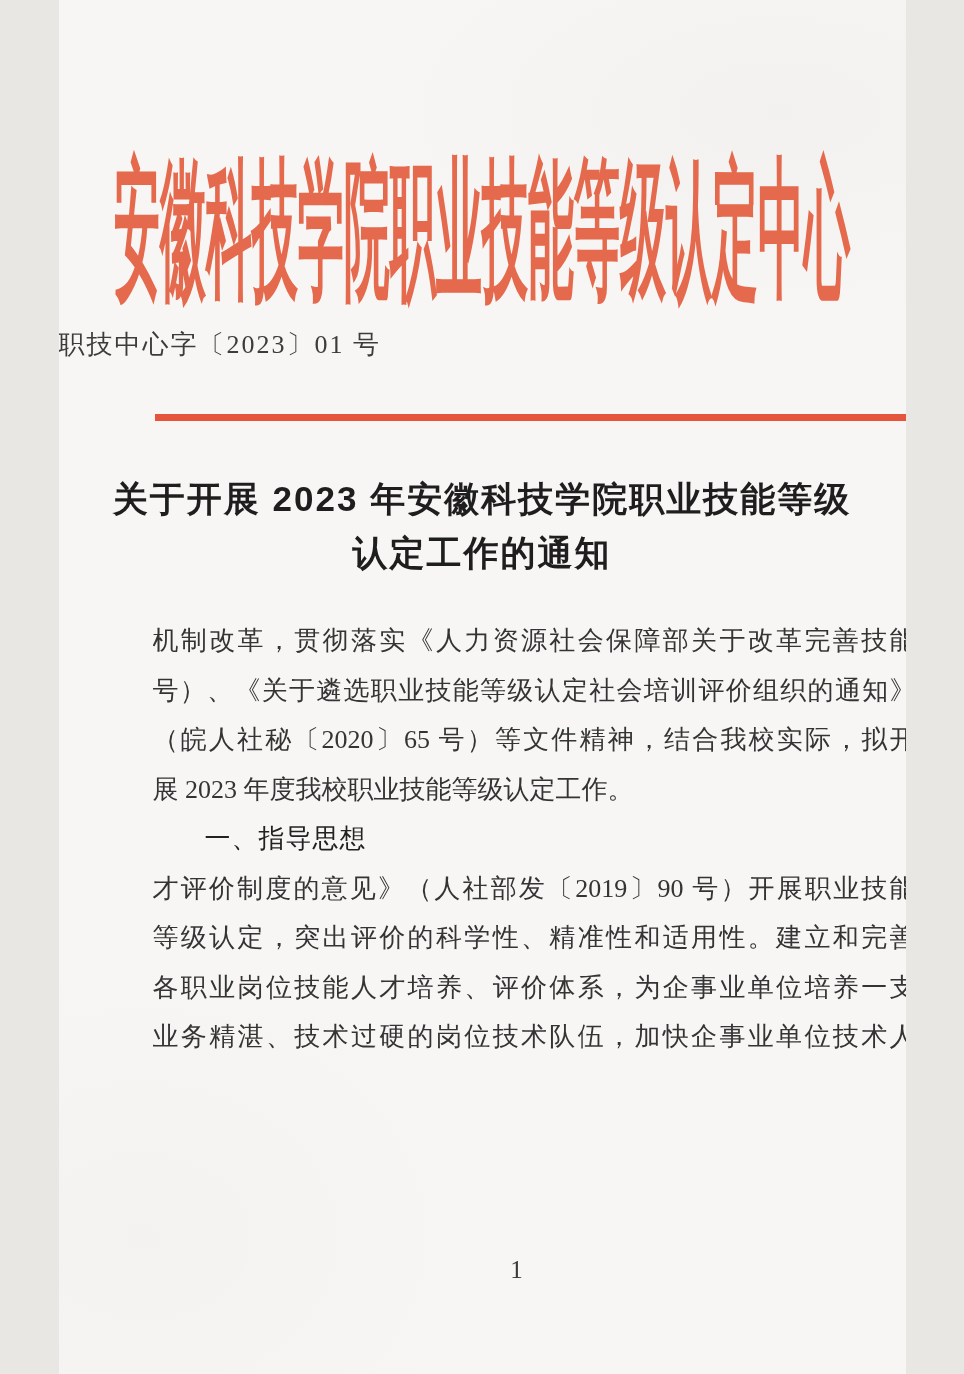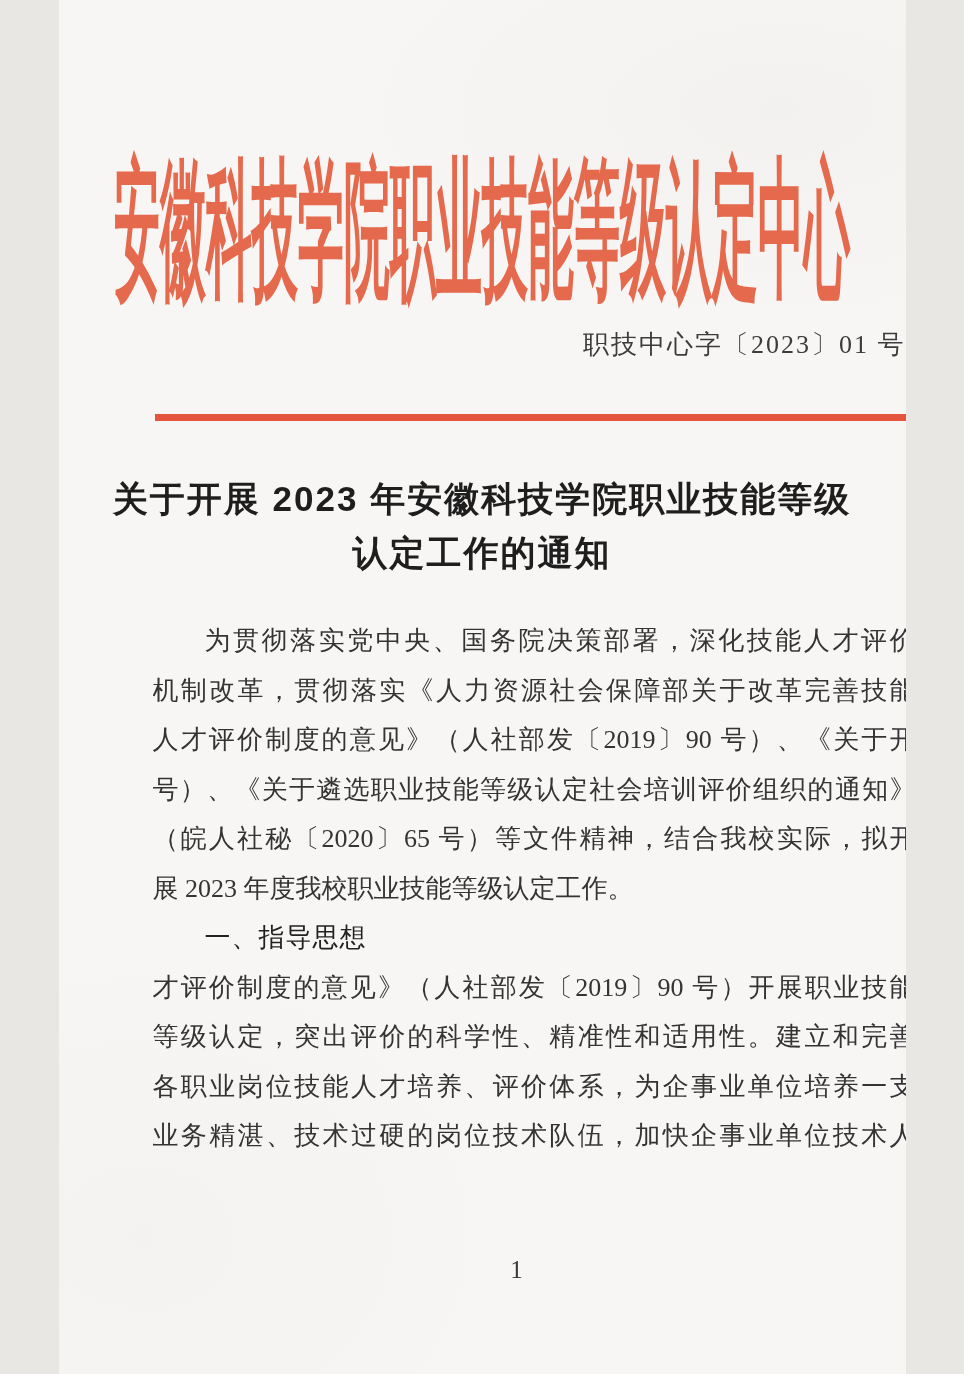--- a/index.html
+++ b/index.html
@@ -34,21 +34,21 @@
     transform: scaleY(3.3);
     transform-origin: center top;
     white-space: nowrap;
   }
   
   .docnum {
     position: absolute;
     top: 327px;
     left: 0;
     width: 100%;
-    text-align: right;
+    text-align: left;
     font-size: 26px;
     letter-spacing: 2px;
     color: #3c3c3c;
   }
   
   .redline {
     position: absolute;
     top: 414px;
     left: 96px;
     width: 757px;
@@ -118,23 +118,21 @@
   <div class="docnum">职技中心字〔2023〕01 号</div>
 
   <div class="redline"></div>
 
   <div class="title">
     <div>关于开展 2023 年安徽科技学院职业技能等级</div>
     <div>认定工作的通知</div>
   </div>
 
   <div class="body-text">
-      <div class="line j ind">为贯彻落实党中央、国务院决策部署，深化技能人才评价</div>
       <div class="line j">机制改革，贯彻落实《人力资源社会保障部关于改革完善技能</div>
-      <div class="line j">人才评价制度的意见》（人社部发〔2019〕90 号）、《关于开</div>
       <div class="line j">号）、《关于遴选职业技能等级认定社会培训评价组织的通知》</div>
       <div class="line j">（皖人社秘〔2020〕65 号）等文件精神，结合我校实际，拟开</div>
       <div class="line">展 2023 年度我校职业技能等级认定工作。</div>
       <div class="line ind b">一、指导思想</div>
       <div class="line j">才评价制度的意见》（人社部发〔2019〕90 号）开展职业技能</div>
       <div class="line j">等级认定，突出评价的科学性、精准性和适用性。建立和完善</div>
       <div class="line j">各职业岗位技能人才培养、评价体系，为企事业单位培养一支</div>
       <div class="line j">业务精湛、技术过硬的岗位技术队伍，加快企事业单位技术人</div>
     </div>
 

